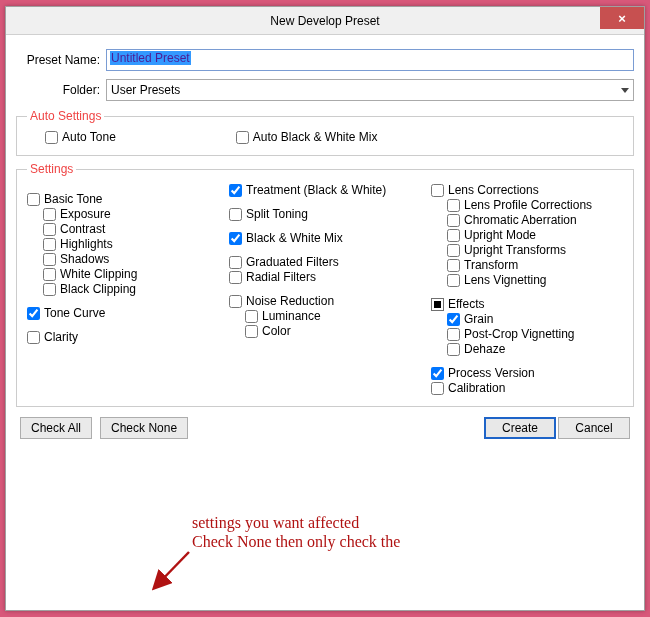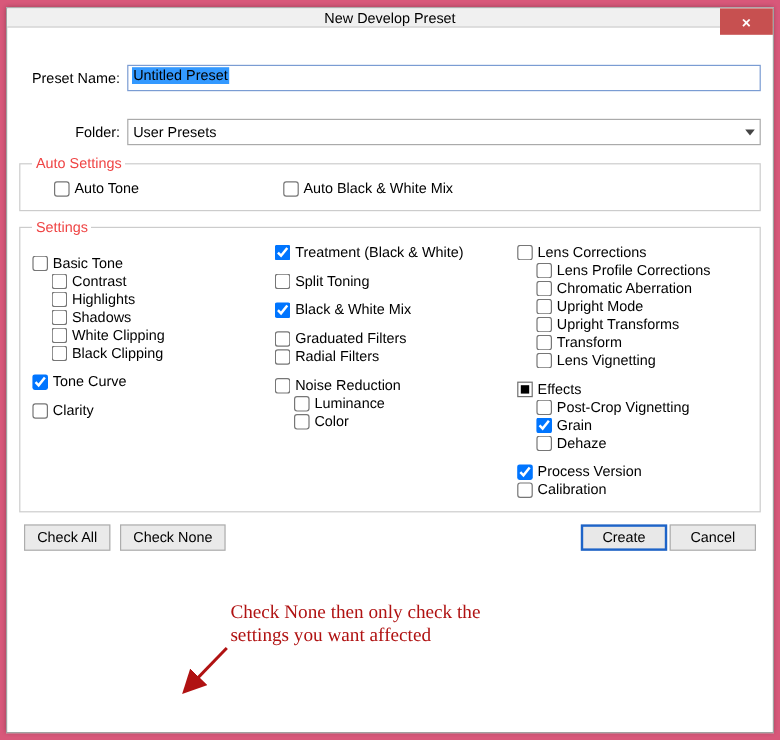--- a/index.html
+++ b/index.html
@@ -15,21 +15,21 @@
       justify-content: center;
     }
     .outer-frame {
       width: 640px;
       height: 605px;
       background: #fff;
       border: 1px solid #a0a0a0;
       box-shadow: 0 0 4px rgba(0,0,0,0.3);
     }
     .titlebar {
-      height: 16px;
+      height: 28px;
       background: #f0f0f0;
       display: flex;
       align-items: center;
       position: relative;
       border-bottom: 1px solid #d0d0d0;
     }
     .titlebar-title {
       flex: 1;
       text-align: center;
       font-size: 12px;
@@ -48,39 +48,39 @@
       font-weight: bold;
       cursor: pointer;
     }
     .dialog-body {
       padding: 8px 10px 10px 10px;
       position: relative;
     }
     .form-row {
       display: flex;
       align-items: center;
-      margin: 23px 0 8px 0;
+      margin: 6px 0 8px 0;
     }
     .form-row label {
       width: 90px;
       text-align: right;
       padding-right: 6px;
       color: #000;
     }
     .text-input {
       flex: 1;
       height: 22px;
       border: 1px solid #7a9cd3;
       padding: 1px 3px;
       font-family: inherit;
       font-size: 12px;
     }
     .text-input .sel {
       background: #3399ff;
-      color: #000000;
+      color: #4c1d95;
       padding: 0 1px;
     }
     .select {
       flex: 1;
       height: 22px;
       border: 1px solid #aaa;
       background: #fff;
       display: flex;
       align-items: center;
       justify-content: space-between;
@@ -223,20 +223,24 @@
       <legend>Settings</legend>
       <div class="settings-cols">
         <div class="col">
           <label class="cb group-gap">
               <input type="checkbox" style="">
               <span>Basic Tone</span>
             </label>
           <div class="indent1">
             <label class="cb">
                 <input type="checkbox" style="">
+                <span>Exposure</span>
+              </label>
+            <label class="cb">
+                <input type="checkbox" style="">
                 <span>Contrast</span>
               </label>
             <label class="cb">
                 <input type="checkbox" style="">
                 <span>Highlights</span>
               </label>
             <label class="cb">
                 <input type="checkbox" style="">
                 <span>Shadows</span>
               </label>
@@ -326,26 +330,26 @@
                 <input type="checkbox" style="">
                 <span>Lens Vignetting</span>
               </label>
           </div>
           <div class="cb group-gap">
               <span class="tri"></span>
               <span>Effects</span>
             </div>
           <div class="indent1">
             <label class="cb">
-                <input type="checkbox" style="">
-                <span>Post-Crop Vignetting</span>
-              </label>
-            <label class="cb">
                 <input type="checkbox" checked="" style="">
                 <span>Grain</span>
+              </label>
+            <label class="cb">
+                <input type="checkbox" style="">
+                <span>Post-Crop Vignetting</span>
               </label>
             <label class="cb">
                 <input type="checkbox" style="">
                 <span>Dehaze</span>
               </label>
           </div>
           <label class="cb group-gap">
               <input type="checkbox" checked="" style="">
               <span>Process Version</span>
             </label>
@@ -362,22 +366,22 @@
         <button class="btn">Check All</button>
         <button class="btn">Check None</button>
       </div>
       <div class="bottom-right">
         <button class="btn primary">Create</button>
         <button class="btn">Cancel</button>
       </div>
     </div>
 
     <div class="annotation">
+      <div>settings you want affected</div>
       <div>Check None then only check the</div>
-      <div>settings you want affected</div>
     </div>
     <svg class="arrow" width="50" height="50">
       <defs>
         <marker id="ah" markerWidth="8" markerHeight="8" refX="5" refY="4" orient="auto">
           <path d="M0,0 L8,4 L0,8 Z" fill="#b01212"></path>
         </marker>
       </defs>
       <line x1="40" y1="5" x2="8" y2="38" stroke="#b01212" stroke-width="2.5" marker-end="url(#ah)"></line>
     </svg>
   </div>

